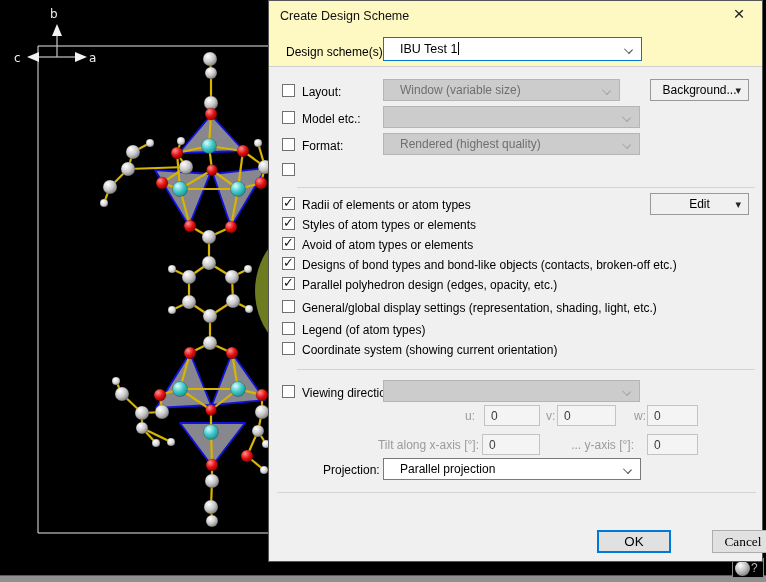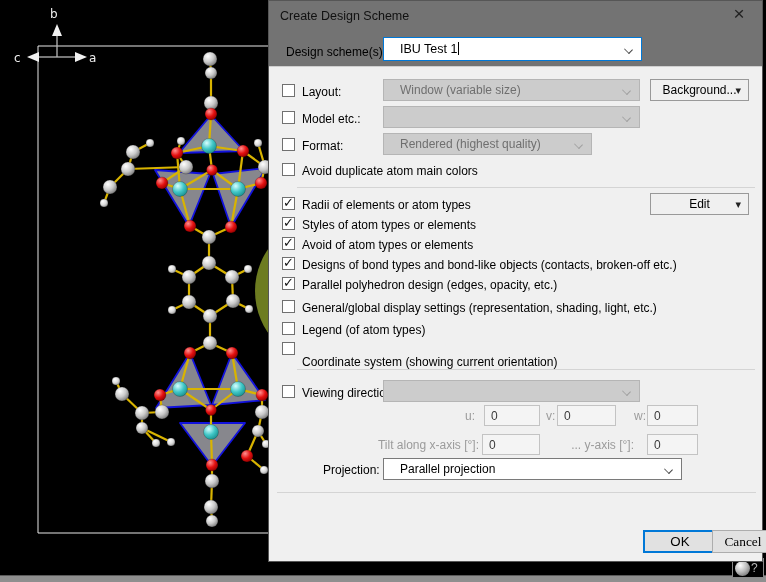--- a/index.html
+++ b/index.html
@@ -16,21 +16,21 @@
                background:#8f8f8f; border-top:1px solid #5a5a5a; }
   #help-cell { position:absolute; left:732px; top:558px; width:32px; height:20px;
                border:1px solid #8a8a8a; background:#000; display:flex; align-items:center; }
   #help-ball { width:15px; height:15px; margin-left:2px; border-radius:50%;
                background:radial-gradient(circle at 35% 30%, #ffffff, #bdbdbd 45%, #5f5f5f 95%); }
   #help-q { color:#b5b5b5; font-size:12px; margin-left:1px; }
 
   
   #dialog { position:absolute; left:268px; top:0; width:495px; height:562px;
             background:#f0f0f0; border:1px solid #565656; }
-  #dlg-header { position:absolute; left:0; top:0; width:100%; height:66px; background:#737373;
+  #dlg-header { position:absolute; left:0; top:0; width:100%; height:66px; background:#fef9c3;
                 border-bottom:1px solid #cfcfcf; }
   #dlg-title { position:absolute; left:11px; top:8px; font-size:12.5px; color:#111; }
   #dlg-close { position:absolute; right:12px; top:2px; width:22px; height:22px; text-align:center;
                font-size:19px; line-height:22px; color:#222; cursor:pointer; }
 
   .lbl { position:absolute; white-space:nowrap; color:#000; }
   .lbl.dis { color:#9b9b9b; }
 
   .combo { position:absolute; height:22px; background:#fff; border:1px solid #7a7a7a;
            padding:3px 20px 0 16px; white-space:nowrap; overflow:hidden; }
@@ -248,45 +248,44 @@
     <div id="dlg-close">×</div>
     <div class="lbl" style="left:17px; top:44px;">Design scheme(s):</div>
     <div class="combo focus" style="left:114px; top:36px; width:259px;">
       <span>IBU Test 1</span><span class="caret"></span>
       <i class="chev" style="top:8px;"></i>
     </div>
   </div>
 
   <span class="cb" style="left:13px; top:83px;"></span>
   <div class="lbl" style="left:33px; top:84px;">Layout:</div>
-  <div class="combo dis" style="left:114px; top:78px; width:257px;">
+  <div class="combo dis" style="left:114px; top:78px; width:237px;">
     <span>Window (variable size)</span>
     <i class="chev"></i>
   </div>
   <div class="menubtn" style="left:381px; top:78px;">
     <span>Background...</span>
     <span class="arr">▾</span>
   </div>
 
   <span class="cb" style="left:13px; top:110px;"></span>
   <div class="lbl" style="left:33px; top:111px;">Model etc.:</div>
   <div class="combo dis" style="left:114px; top:105px; width:257px;">
     <span></span>
     <i class="chev"></i>
   </div>
 
   <span class="cb" style="left:13px; top:137px;"></span>
   <div class="lbl" style="left:33px; top:138px;">Format:</div>
-  <div class="combo dis" style="left:114px; top:132px; width:209px;">
+  <div class="combo dis" style="left:114px; top:132px; width:257px;">
     <span>Rendered (highest quality)</span>
     <i class="chev"></i>
   </div>
 
   <span class="cb" style="left:13px; top:162px;"></span>
-  <div class="lbl" style="left:33px; top:163px;">Avoid duplicate atom main colors</div>
 
   <div class="sep" style="left:28px; top:186px; width:458px;"></div>
 
   <span class="cb checked" style="left:13px; top:196px;">
       <span class="mark">✓</span>
     </span>
   <div class="lbl" style="left:33px; top:197px;">Radii of elements or atom types</div>
   <div class="menubtn" style="left:381px; top:192px;">
     <span>Edit</span>
     <span class="arr">▾</span>
@@ -312,21 +311,21 @@
     </span>
   <div class="lbl" style="left:33px; top:277px;">Parallel polyhedron design (edges, opacity, etc.)</div>
 
   <span class="cb" style="left:13px; top:299px;"></span>
   <div class="lbl" style="left:33px; top:300px;">General/global display settings (representation, shading, light, etc.)</div>
 
   <span class="cb" style="left:13px; top:321px;"></span>
   <div class="lbl" style="left:33px; top:322px;">Legend (of atom types)</div>
 
   <span class="cb" style="left:13px; top:341px;"></span>
-  <div class="lbl" style="left:33px; top:342px;margin-top:12px;">Coordinate system (showing current orientation)</div>
+  <div class="lbl" style="left:33px; top:342px;">Coordinate system (showing current orientation)</div>
 
   <div class="sep" style="left:28px; top:368px; width:458px;"></div>
 
   <span class="cb" style="left:13px; top:384px;"></span>
   <div class="lbl" style="left:33px; top:385px;">Viewing direction:</div>
   <div class="combo dis" style="left:114px; top:379px; width:257px;">
     <span></span>
     <i class="chev"></i>
   </div>
 
@@ -336,22 +335,22 @@
   <div class="field" style="left:288px; top:404px; width:59px;">0</div>
   <div class="lbl dis" style="left:365px; top:408px;">w:</div>
   <div class="field" style="left:378px; top:404px; width:51px;">0</div>
 
   <div class="lbl dis" style="left:13px; top:437px; width:197px; text-align:right;">Tilt along x-axis [°]:</div>
   <div class="field" style="left:213px; top:433px; width:58px;">0</div>
   <div class="lbl dis" style="left:290px; top:437px; width:75px; text-align:right;">... y-axis [°]:</div>
   <div class="field" style="left:378px; top:433px; width:51px;">0</div>
 
   <div class="lbl" style="left:54px; top:462px;">Projection:</div>
-  <div class="combo" style="left:114px; top:457px; width:299px;">
+  <div class="combo" style="left:114px; top:457px; width:258px;">
     <span>Parallel projection</span>
     <i class="chev"></i>
   </div>
 
   <div class="sep" style="left:8px; top:491px; width:479px;"></div>
 
-  <button class="btn default" style="left:328px; top:529px; width:74px;margin-left:46px;">OK</button>
+  <button class="btn default" style="left:328px; top:529px; width:74px;">OK</button>
   <button class="btn" style="left:443px; top:529px; width:62px;font-family:Liberation Serif, serif;">Cancel</button>
 </div>
 
 </body></html>

